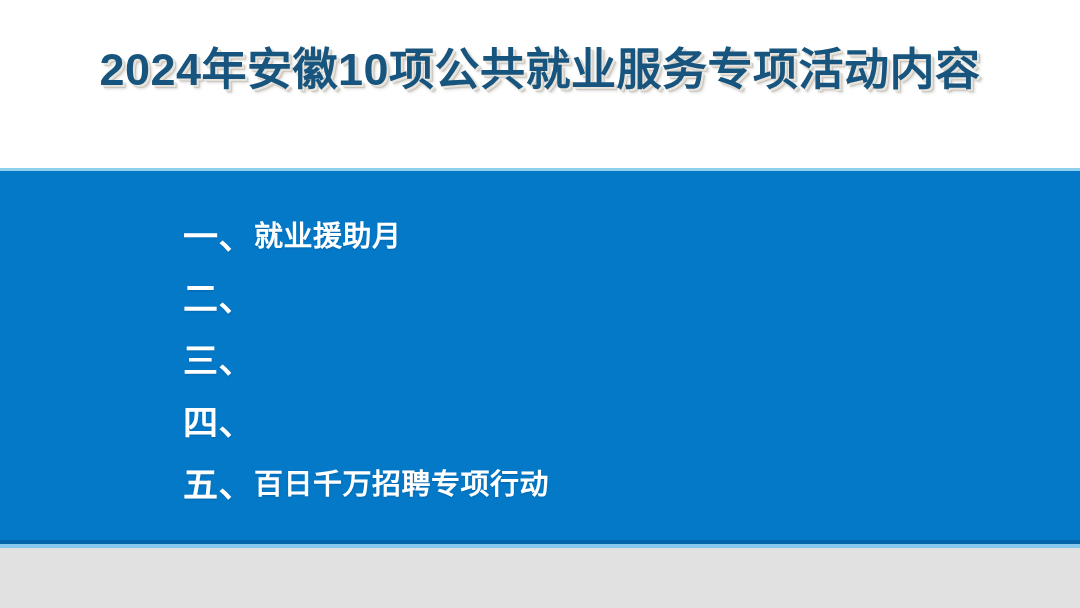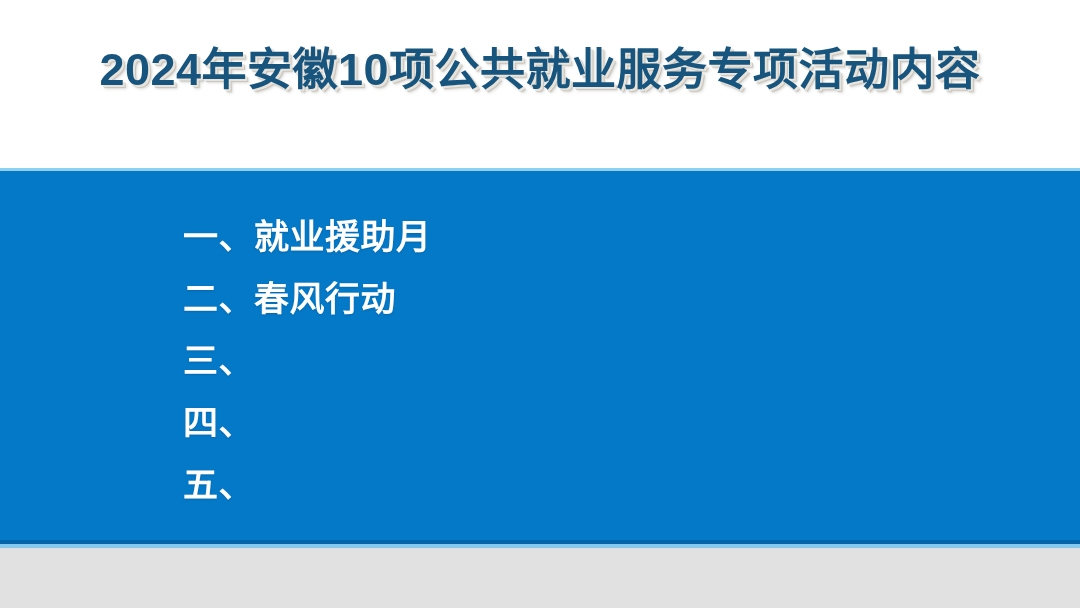--- a/index.html
+++ b/index.html
@@ -86,21 +86,21 @@
   .item-marker {
     font-size: 35px;
     font-weight: 700;
     color: #ffffff;
     letter-spacing: 0.5px;
     line-height: 1;
     text-shadow: 0 1px 2px rgba(0,54,100,0.25);
   }
 
   .item-text {
-    font-size: 35px;
+    font-size: 29px;
     font-weight: 700;
     color: #ffffff;
     letter-spacing: 0.5px;
     line-height: 1;
     text-shadow: 0 1px 2px rgba(0,54,100,0.25);
   }
 
   
   .panel-bottom-dark {
     flex: 0 0 4px;
@@ -134,33 +134,33 @@
   <div class="blue-panel">
     <ul class="item-list">
 
       <li class="item-row">
         <span class="item-marker">一、</span>
         <span class="item-text">就业援助月</span>
       </li>
 
       <li class="item-row">
         <span class="item-marker">二、</span>
-        <span class="item-text">春风行动</span>
       </li>
 
       <li class="item-row">
         <span class="item-marker">三、</span>
       </li>
 
       <li class="item-row">
         <span class="item-marker">四、</span>
       </li>
 
       <li class="item-row">
         <span class="item-marker">五、</span>
+        <span class="item-text">百日千万招聘专项行动</span>
       </li>
 
     </ul>
   </div>
 
   <div class="panel-bottom-dark"></div>
   <div class="panel-bottom-rule"></div>
 
   <div class="bottom-band"></div>
 

